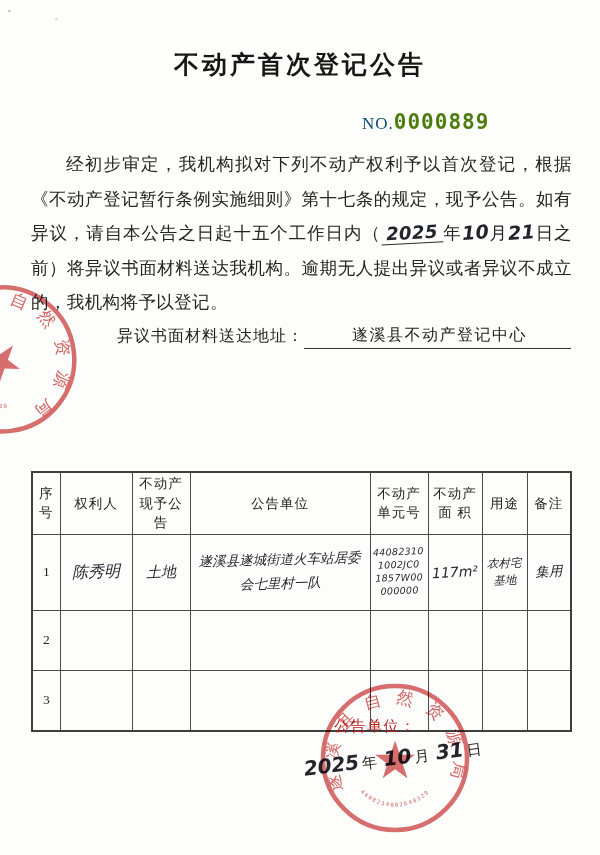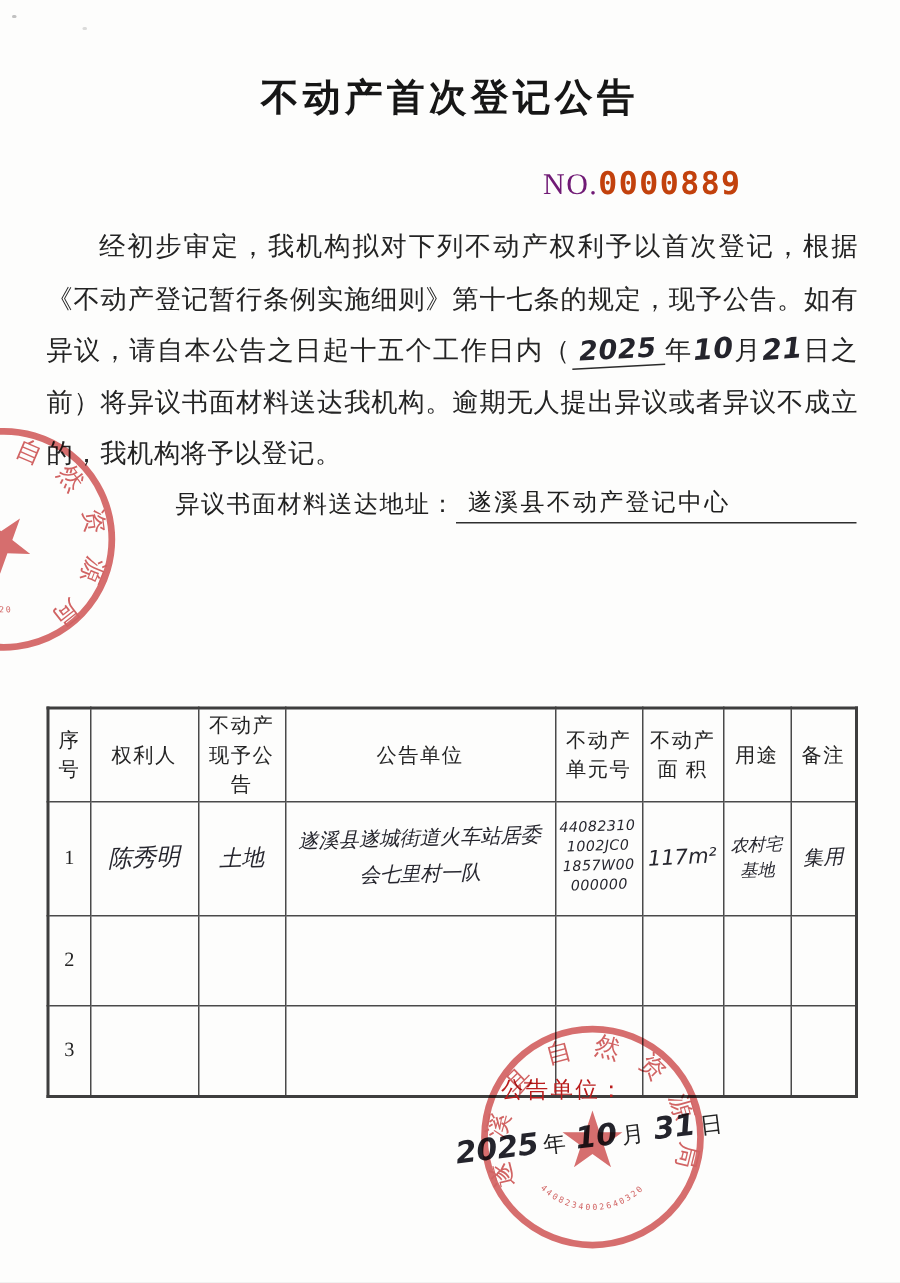--- a/index.html
+++ b/index.html
@@ -9,24 +9,24 @@
     font-family:"Liberation Serif", serif; color:#1f1f1f;
   }
   
   .doc-title {
     position:absolute; top:48px; left:0; width:100%;
     text-align:center; font-family:"Liberation Sans", sans-serif;
     font-size:25px; font-weight:bold; letter-spacing:3px; color:#161616;
   }
   
   .no-line { position:absolute; top:110px; left:362px; white-space:nowrap; }
-  .no-prefix { font-size:20px; color:#701a75; letter-spacing:1px; }
+  .no-prefix { font-size:17px; color:#0c4a6e; letter-spacing:1px; }
   .no-digits {
     font-family:"DejaVu Sans Mono", monospace; font-weight:bold;
-    font-size:21px; color:#c2410c; letter-spacing:1px;
+    font-size:21px; color:#4d7c0f; letter-spacing:1px;
   }
   
   .para {
     position:absolute; top:147px; left:31px; width:541px;
     font-size:17.5px; line-height:34.5px; letter-spacing:0.4px;
     text-align:justify; text-indent:2em; color:#242424;
   }
   .hw {
     font-family:"DejaVu Sans", sans-serif; font-style:italic; font-weight:bold;
     color:#24242c;
@@ -38,21 +38,21 @@
   }
   .hw-md {
     display:inline-block; min-width:22px; text-align:center; font-size:19px;
     transform:rotate(-4deg); text-indent:0; line-height:20px;
   }
   
   .fill-row { position:absolute; display:flex; align-items:flex-end; font-size:16px; letter-spacing:1px; }
   .fill-row .lbl { white-space:nowrap; padding-bottom:2px; }
   .fill-row .val {
     flex:1; border-bottom:1.2px solid #2f2f2f;
-    padding:0 4px 2px 8px; letter-spacing:1.5px; white-space:nowrap;
+    padding:0 4px 2px 8px; letter-spacing:1.5px; white-space:nowrap;text-align:center;
   }
   .addr-row { top:325px; left:117px; right:29px; }
   .contact-row { top:368px; left:216px; right:29px; }
   
   .reg-table {
     position:absolute; top:427px; left:31px; width:539px;
     border-collapse:collapse; table-layout:fixed;
     font-size:13.5px; color:#242424; border:2px solid #3e3e3e;margin-top:44px;
   }
   .reg-table th, .reg-table td {

